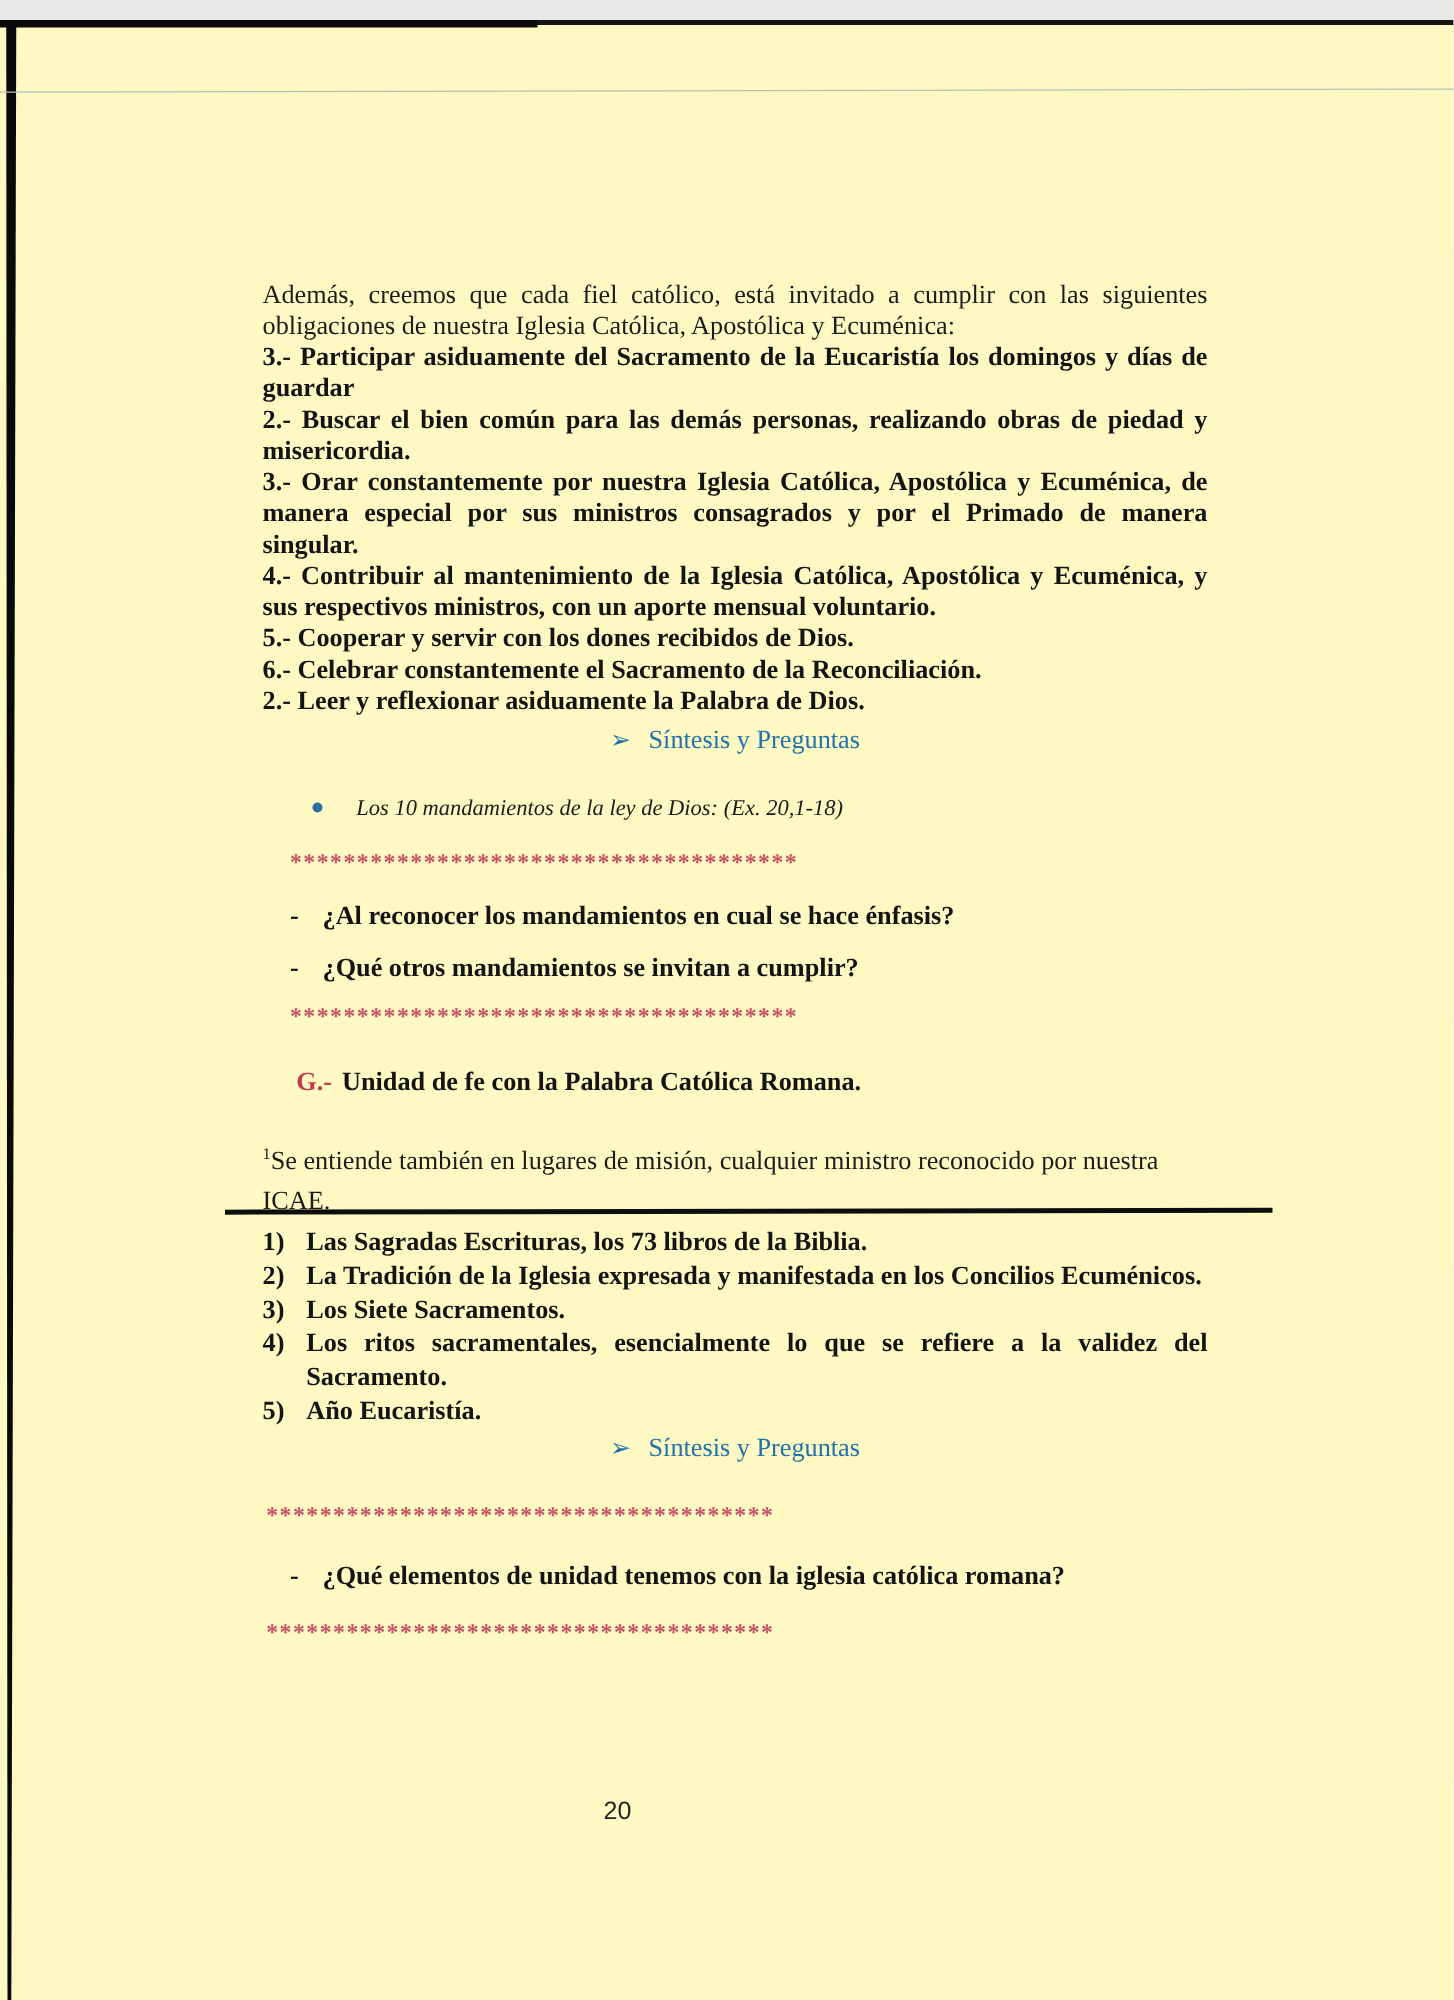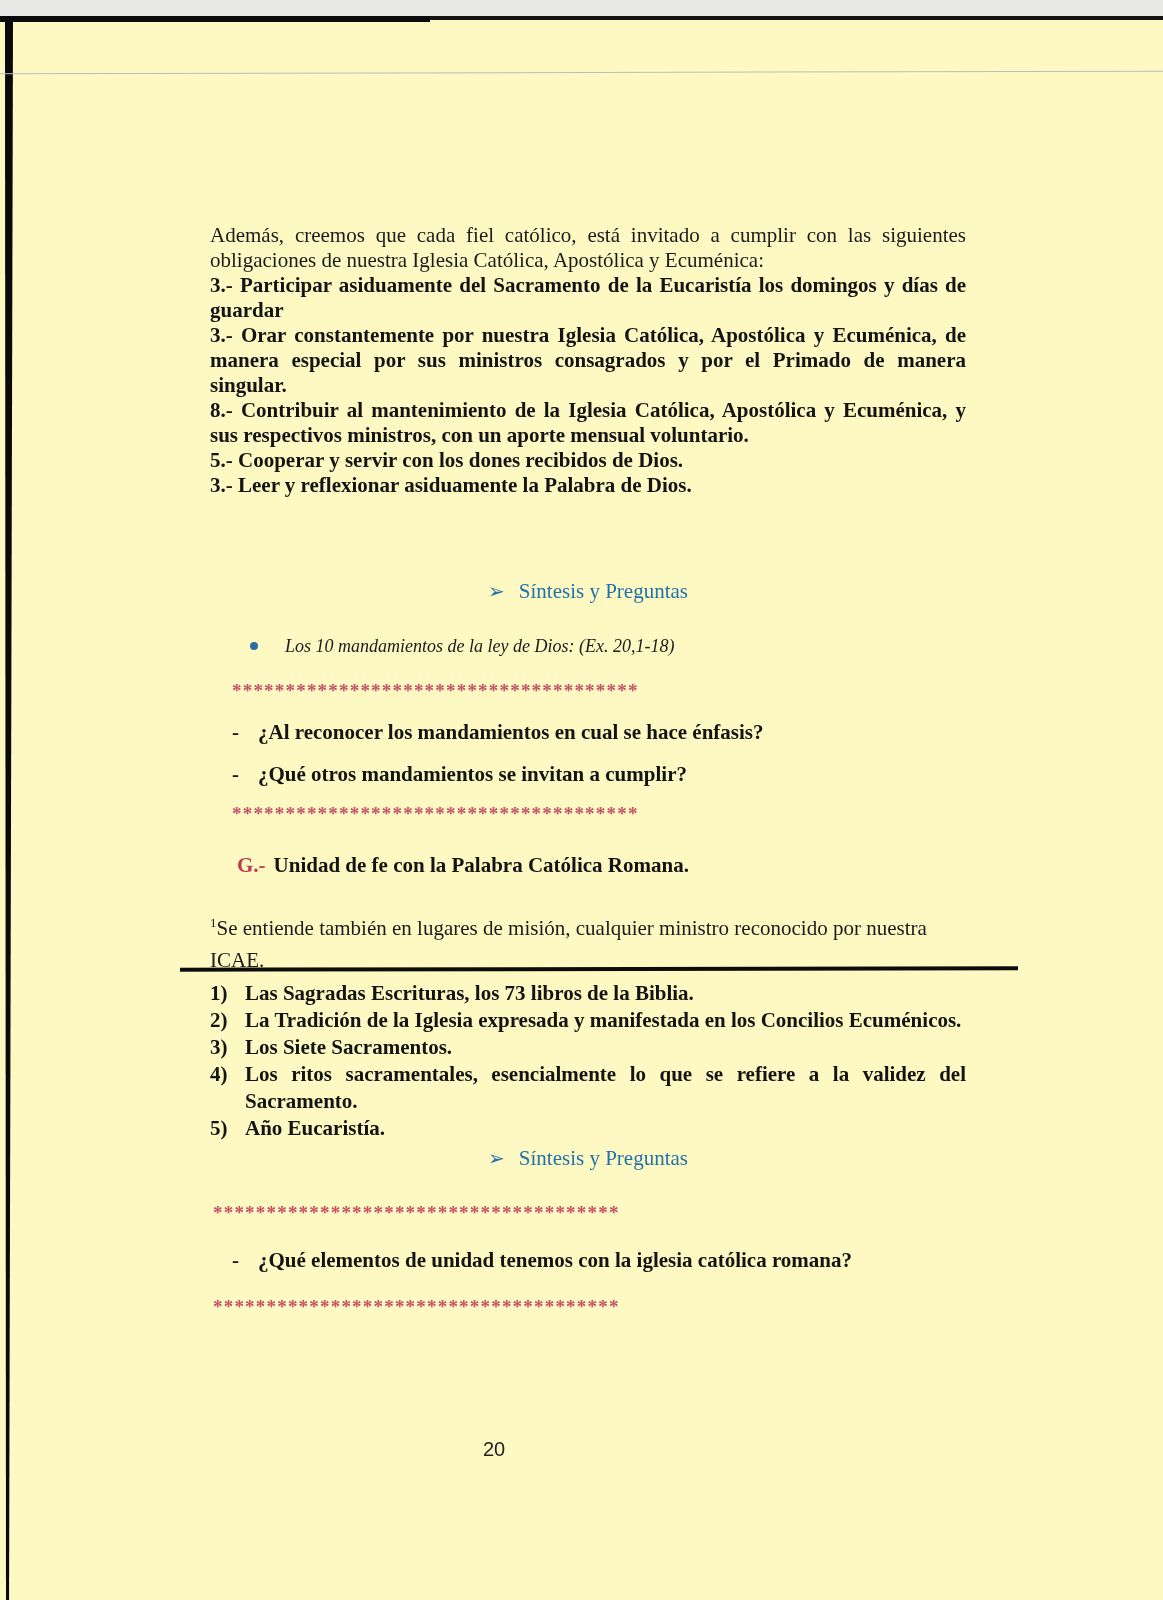--- a/index.html
+++ b/index.html
@@ -92,24 +92,26 @@
   </svg>
 
   <div class="scan-line"></div>
 
   <div class="content">
 
     <p class="block intro">Además, creemos que cada fiel católico, está invitado a cumplir con las siguientes obligaciones de nuestra Iglesia Católica, Apostólica y Ecuménica:</p>
 
     <div class="block obligations">
       <p>3.- Participar asiduamente del Sacramento de la Eucaristía los domingos y días de guardar</p>
+      <p>2.- Buscar el bien común para las demás personas, realizando obras de piedad y misericordia.</p>
       <p>3.- Orar constantemente por nuestra Iglesia Católica, Apostólica y Ecuménica, de manera especial por sus ministros consagrados y por el Primado de manera singular.</p>
-      <p>8.- Contribuir al mantenimiento de la Iglesia Católica, Apostólica y Ecuménica, y sus respectivos ministros, con un aporte mensual voluntario.</p>
+      <p>4.- Contribuir al mantenimiento de la Iglesia Católica, Apostólica y Ecuménica, y sus respectivos ministros, con un aporte mensual voluntario.</p>
       <p>5.- Cooperar y servir con los dones recibidos de Dios.</p>
-      <p>3.- Leer y reflexionar asiduamente la Palabra de Dios.</p>
+      <p>6.- Celebrar constantemente el Sacramento de la Reconciliación.</p>
+      <p>2.- Leer y reflexionar asiduamente la Palabra de Dios.</p>
     </div>
 
     <div class="block synth-heading synth1">
       <span class="arrow">➢</span><span>Síntesis y Preguntas</span>
     </div>
 
     <div class="block bullet-row">
       <span class="bullet-dot"></span>
       <span class="bullet-text">Los 10 mandamientos de la ley de Dios: (Ex. 20,1-18)</span>
     </div>

